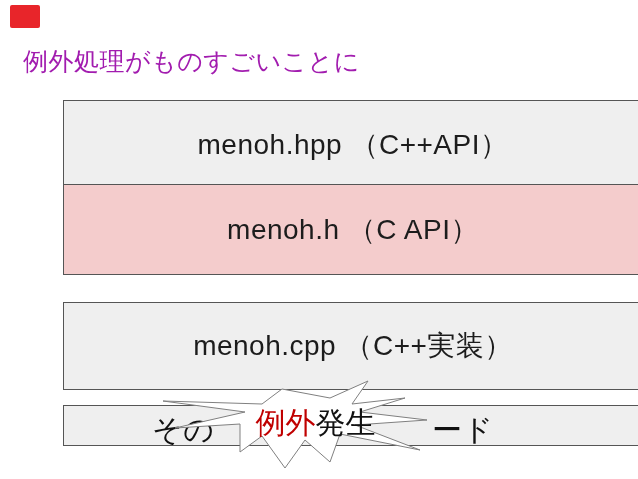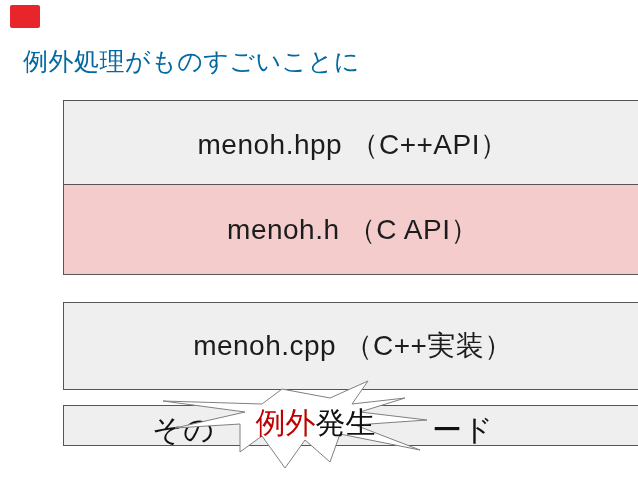--- a/index.html
+++ b/index.html
@@ -6,21 +6,21 @@
   .slide{
     position:relative;width:638px;height:479px;background:#ffffff;overflow:hidden;
     font-family:"Liberation Sans","DejaVu Sans",sans-serif;color:#1a1a1a;
   }
   .red-marker{
     position:absolute;left:10px;top:5px;width:30px;height:23px;
     background:#e8252a;border-radius:2px;
   }
   .title{
     position:absolute;left:23px;top:46px;margin:0;
-    font-size:25px;font-weight:normal;line-height:1.2;color:#0369a1;
+    font-size:25px;font-weight:normal;line-height:1.2;color:#a21caf;
     letter-spacing:0.5px;white-space:nowrap;
   }
   .box{
     position:absolute;left:63px;width:580px;box-sizing:border-box;
     background:#efefef;border:1px solid #555555;
     display:flex;align-items:center;justify-content:center;
     font-size:28px;color:#1c1c1c;letter-spacing:0.5px;
   }
   .box-hpp{top:100px;height:90px;}
   .box-h  {top:184px;height:91px;background:#f4cccc;}

